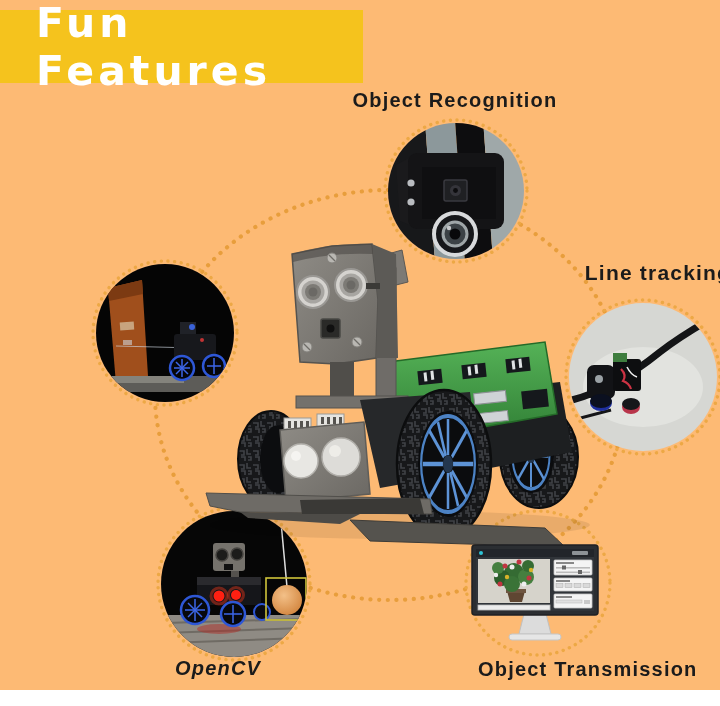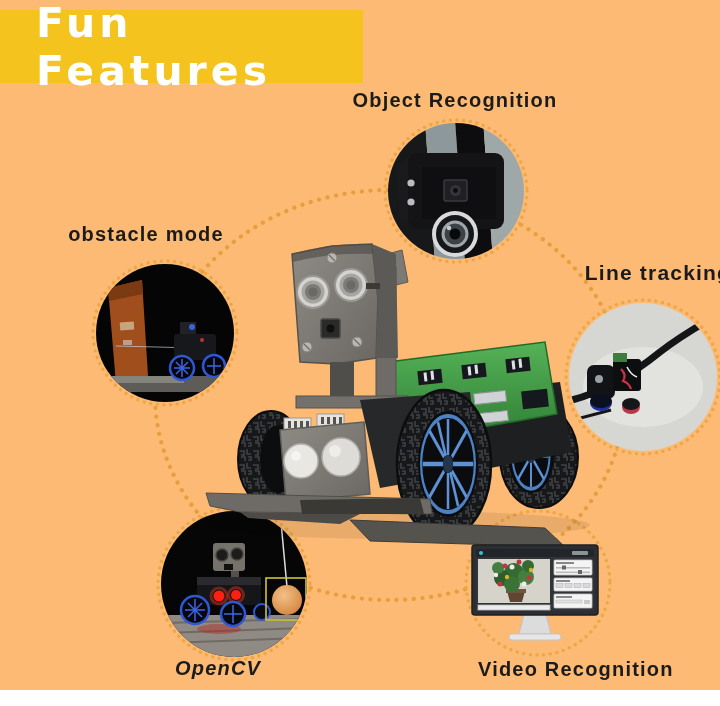--- a/index.html
+++ b/index.html
@@ -48,27 +48,26 @@
       <circle cx="234" cy="584" r="76"></circle>
       <circle cx="538" cy="583" r="72"></circle>
     </g>
   </svg>
 
   <div class="banner">
     <span>Fun Features</span>
   </div>
 
   <div class="feat-label lbl-objrec">Object Recognition</div>
-  <div class="feat-label lbl-obstacle">obstacle mode</div>
   <div class="feat-label lbl-linetrack">Line tracking</div>
   <div class="feat-label lbl-opencv">
     <div>OpenCV</div>
   </div>
   <div class="feat-label lbl-realtime">
-    <div>Video Recognition</div>
+    <div>Object Transmission</div>
   </div>
 
   <div class="photo photo-objrec">
     <svg width="136" height="136" viewBox="0 0 136 136">
       <g transform="rotate(-4 68 68)">
         <rect x="-10" y="-10" width="52" height="160" fill="#17181a"></rect>
         <rect x="42" y="-10" width="30" height="160" fill="#8c989b"></rect>
         <rect x="72" y="-10" width="28" height="160" fill="#0d0d0f"></rect>
         <rect x="100" y="-10" width="46" height="160" fill="#9fa8a9"></rect>
       </g>

